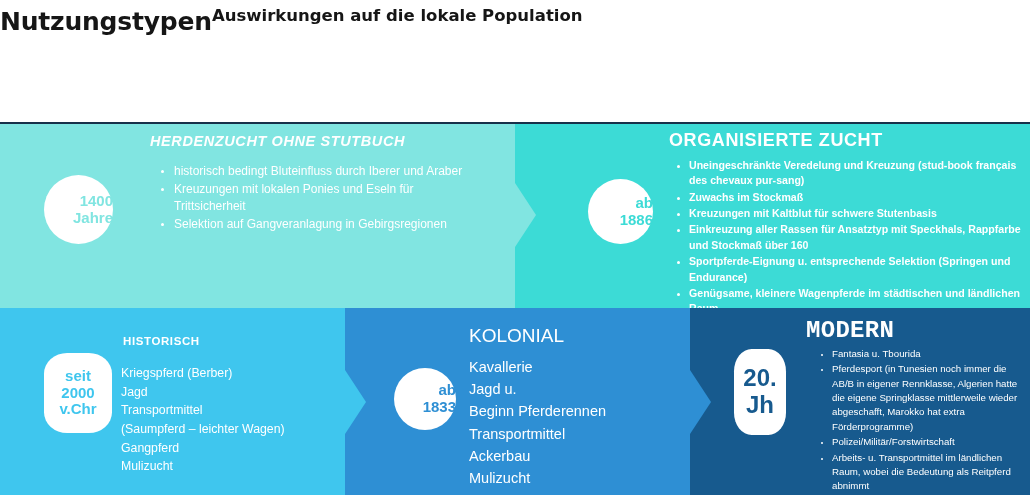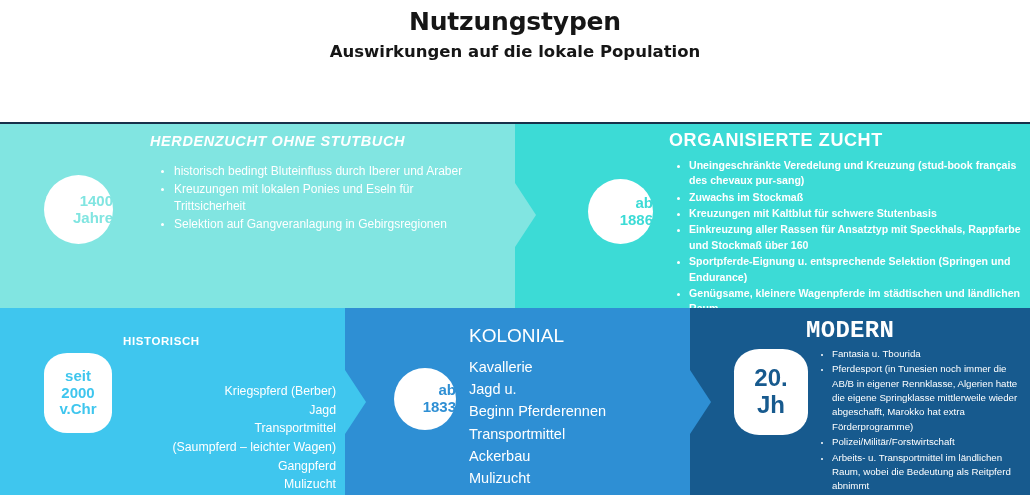--- a/index.html
+++ b/index.html
@@ -9,21 +9,21 @@
     font-family:"Liberation Sans", sans-serif;
     overflow:hidden;
     position:relative;
   }
   #infographic{position:relative;width:1030px;height:495px;}
 
   
   .header{
     position:absolute;left:0;top:0;width:1030px;height:122px;
     background:#ffffff;
-    display:flex;flex-direction:column;
+    display:flex;flex-direction:row;
     justify-content:flex-start;
   }
   .title{
     margin-top:8px;
     font-size:25px;font-weight:bold;letter-spacing:-0.2px;
     color:#161616;
     font-family:"DejaVu Sans", sans-serif;
     text-align:center;line-height:1.1;
   }
   .subtitle{
@@ -154,21 +154,21 @@
     </div>
 
   </div>
 
   <div class="band band-bottom">
 
     <div class="panel" id="p-historisch" style="left:0;width:345px;background:#3FC6EE;">
       <div class="panel-inner">
         <div class="head bold-sm" style="left:123px;top:27px;font-size:11.5px;">HISTORISCH</div>
 
-        <ul class="plainlist" style="left:121px;top:74px;width:215px;font-size:12.3px;line-height:1.52;text-align:right;">
+        <ul class="plainlist" style="left:121px;top:56px;width:215px;font-size:12.3px;line-height:1.52;">
           <li>Kriegspferd (Berber)</li>
           <li>Jagd</li>
           <li> Transportmittel</li>
           <li>(Saumpferd – leichter Wagen)</li>
           <li> Gangpferd</li>
           <li> Mulizucht</li>
         </ul>
 
         <div class="badge squircle" style="left:44px;top:45px;width:68px;height:80px;font-size:15px;color:#3FC6EE;">
           <span>seit</span>
@@ -204,21 +204,21 @@
       <div class="panel-inner">
         <div class="head bold-sm" style="left:116px;top:9px;font-size:24px;letter-spacing:0.3px;font-family:Liberation Mono, monospace;">MODERN</div>
 
         <ul class="blist" style="left:128px;top:39px;width:195px;font-size:9.7px;line-height:1.48;">
           <li>Fantasia u. Tbourida</li>
           <li>Pferdesport (in Tunesien noch immer die AB/B in eigener Rennklasse, Algerien hatte die eigene Springklasse mittlerweile wieder abgeschafft, Marokko hat extra Förderprogramme)</li>
           <li>Polizei/Militär/Forstwirtschaft</li>
           <li>Arbeits- u. Transportmittel im ländlichen Raum, wobei die Bedeutung als Reitpferd abnimmt</li>
         </ul>
 
-        <div class="badge squircle" style="left:44px;top:41px;width:74px;height:86px;font-size:24px;color:#175A8E;">
+        <div class="badge squircle" style="left:44px;top:41px;width:52px;height:86px;font-size:24px;color:#175A8E;">
           <span>20.</span>
           <span>Jh</span>
         </div>
       </div>
     </div>
 
   </div>
 
 </div>
 

